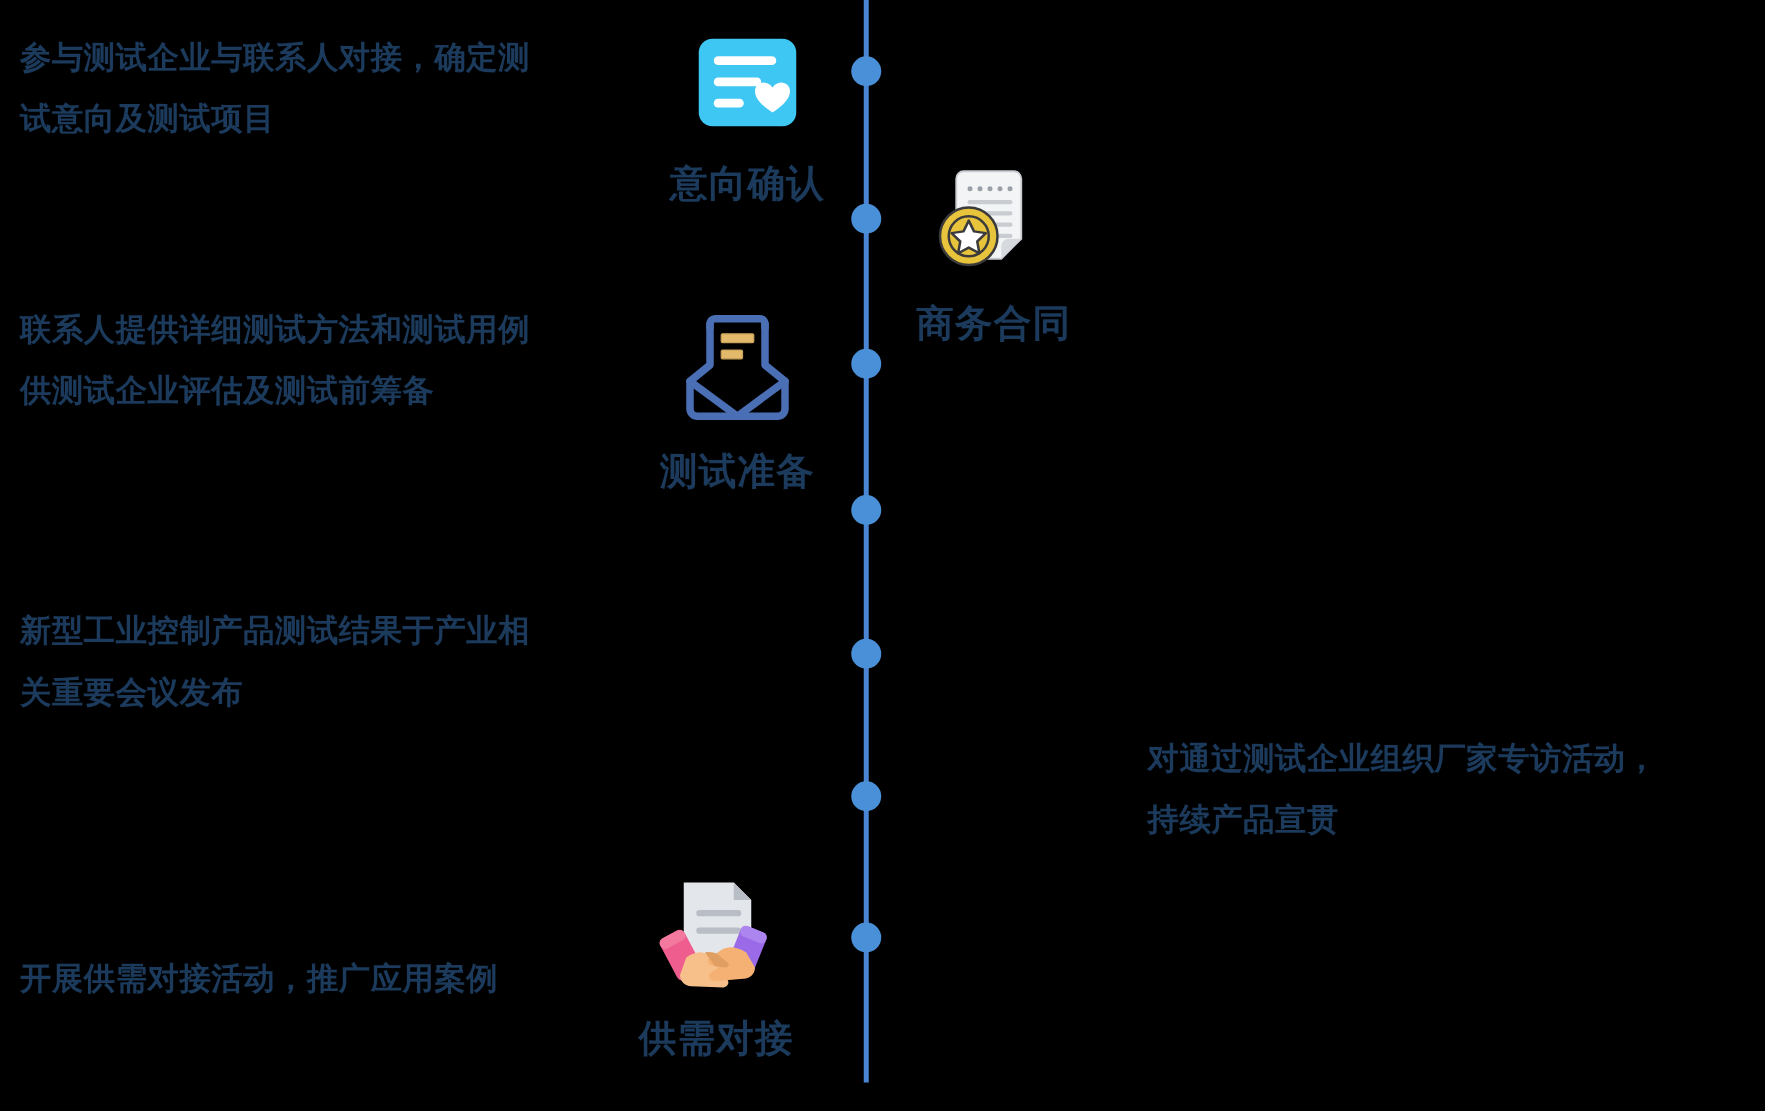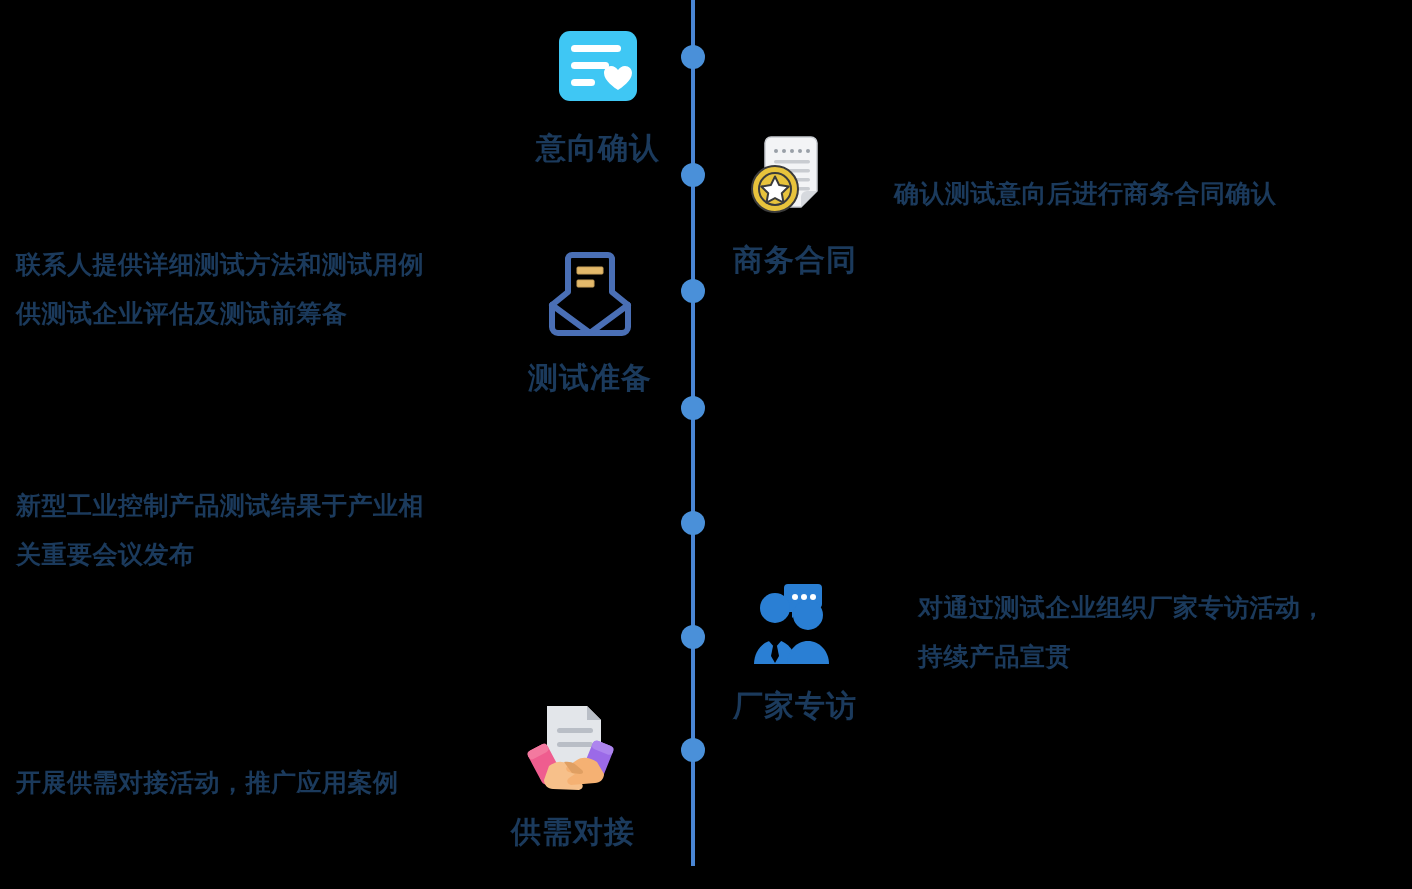--- a/index.html
+++ b/index.html
@@ -84,22 +84,23 @@
   <div class="spine"></div>
 
   <div class="node" style="top:57px"></div>
   <div class="node" style="top:175px"></div>
   <div class="node" style="top:291px"></div>
   <div class="node" style="top:408px"></div>
   <div class="node" style="top:523px"></div>
   <div class="node" style="top:637px"></div>
   <div class="node" style="top:750px"></div>
 
-
-  <div class="desc right" style="left:894px; top:169px; width:470px;">确认测试意向后进行商务合同确认</div>
+  <div class="desc left" style="left:16px;  top:22px;  width:490px;">参与测试企业与联系人对接，确定测
+试意向及测试项目</div>
+
 
   <div class="desc left" style="left:16px;  top:240px; width:490px;">联系人提供详细测试方法和测试用例
 供测试企业评估及测试前筹备</div>
 
 
   <div class="desc left" style="left:16px;  top:481px; width:490px;">新型工业控制产品测试结果于产业相
 关重要会议发布</div>
 
   <div class="desc right" style="left:918px; top:583px; width:500px;">对通过测试企业组织厂家专访活动，
 持续产品宣贯</div>
@@ -157,40 +158,20 @@
         <path d="M24 9V6a4 4 0 0 1 4-4h36a4 4 0 0 1 4 4v3" fill="none" stroke="#4a6fb5" stroke-width="6" stroke-linecap="round"></path>
         <path d="M24 6v33L8 52v22a6 6 0 0 0 6 6h64a6 6 0 0 0 6-6V52L68 39V6" fill="none" stroke="#4a6fb5" stroke-width="6" stroke-linejoin="round" stroke-linecap="round"></path>
         <path d="M8 52l38 28 38-28" fill="none" stroke="#4a6fb5" stroke-width="6" stroke-linejoin="round" stroke-linecap="round"></path>
       </svg>
     </div>
     <div class="caption">测试准备</div>
   </div>
 
 
 
-  <div class="stage-block" style="left:733px; top:572px;">
-    <div class="icon-wrap">
-      <svg width="98" height="92" viewBox="0 0 98 92">
-
-        <path d="M42 6h30a4 4 0 0 1 4 4v16a4 4 0 0 1-4 4H56l-10 10V34h-4a4 4 0 0 1-4-4V10a4 4 0 0 1 4-4z" fill="#2a7fd4"></path>
-        <circle cx="49" cy="19" r="3" fill="#ffffff"></circle>
-        <circle cx="58" cy="19" r="3" fill="#ffffff"></circle>
-        <circle cx="67" cy="19" r="3" fill="#ffffff"></circle>
-
-        <circle cx="29" cy="30" r="15" fill="#2a7fd4"></circle>
-        <path d="M8 86c0-13 9.5-24 21-24s21 11 21 24z" fill="#2a7fd4"></path>
-        <path d="M22 62h14l-7 8z" fill="#000000"></path>
-        <path d="M27 68h4l2 10-4 7-4-7z" fill="#000000"></path>
-
-        <circle cx="62" cy="37" r="15" fill="#2a7fd4"></circle>
-        <path d="M41 86c0-13 9.5-23 21-23s21 10 21 23z" fill="#2a7fd4"></path>
-      </svg>
-    </div>
-    <div class="caption">厂家专访</div>
-  </div>
 
   <div class="stage-block" style="left:511px; top:698px;">
     <div class="icon-wrap">
       <svg width="100" height="100" viewBox="0 0 100 100">
 
         <path d="M24 6h40l14 14v46H24z" fill="#e3e6ea"></path>
         <path d="M64 6l14 14H64z" fill="#b9bec6"></path>
         <rect x="34" y="28" width="36" height="5" rx="2.5" fill="#b9bec6"></rect>
         <rect x="34" y="42" width="36" height="5" rx="2.5" fill="#b9bec6"></rect>
 

